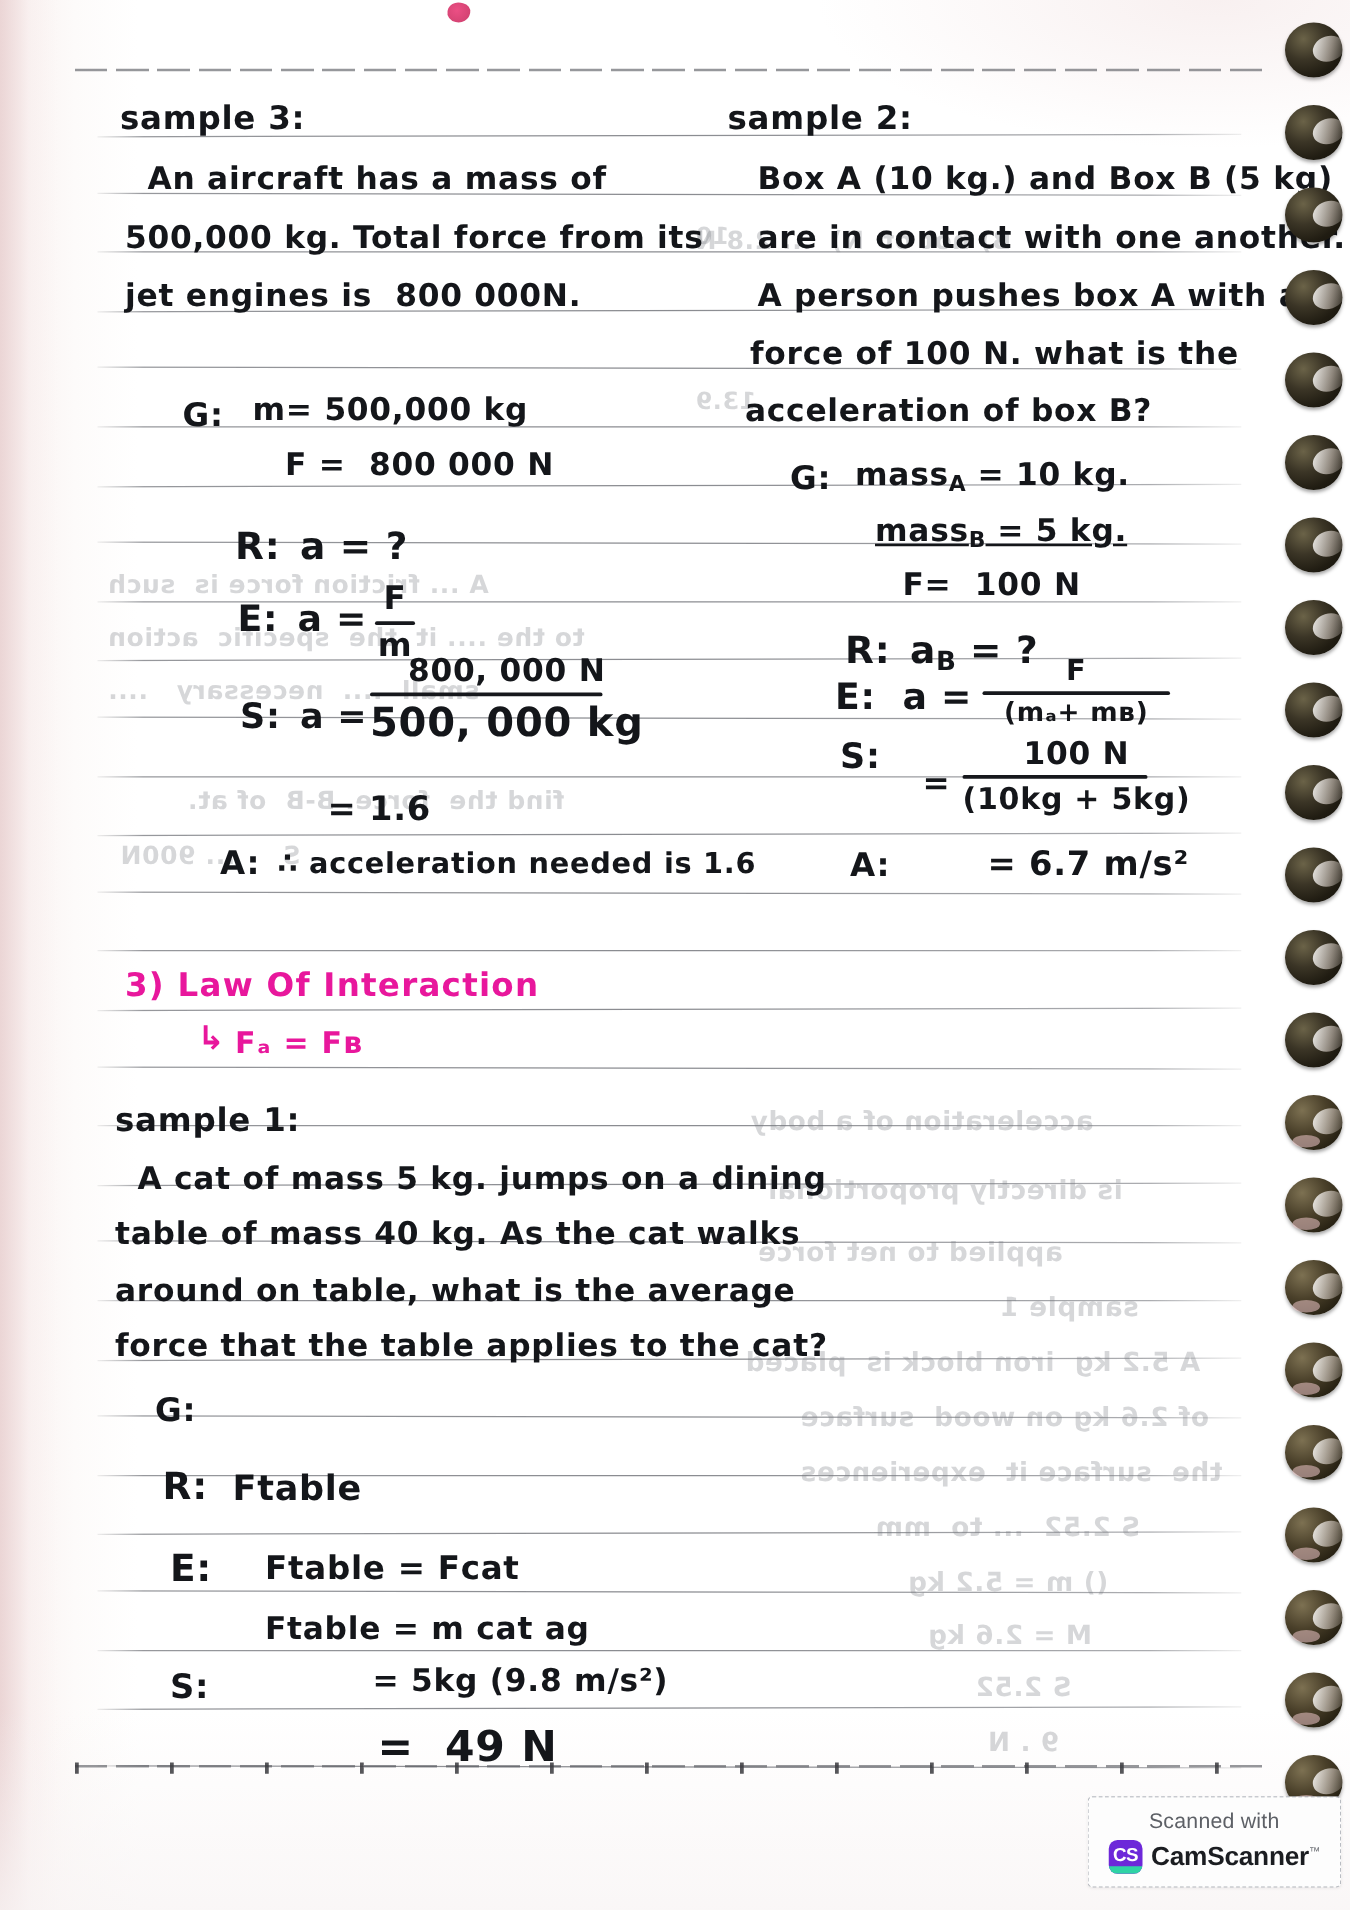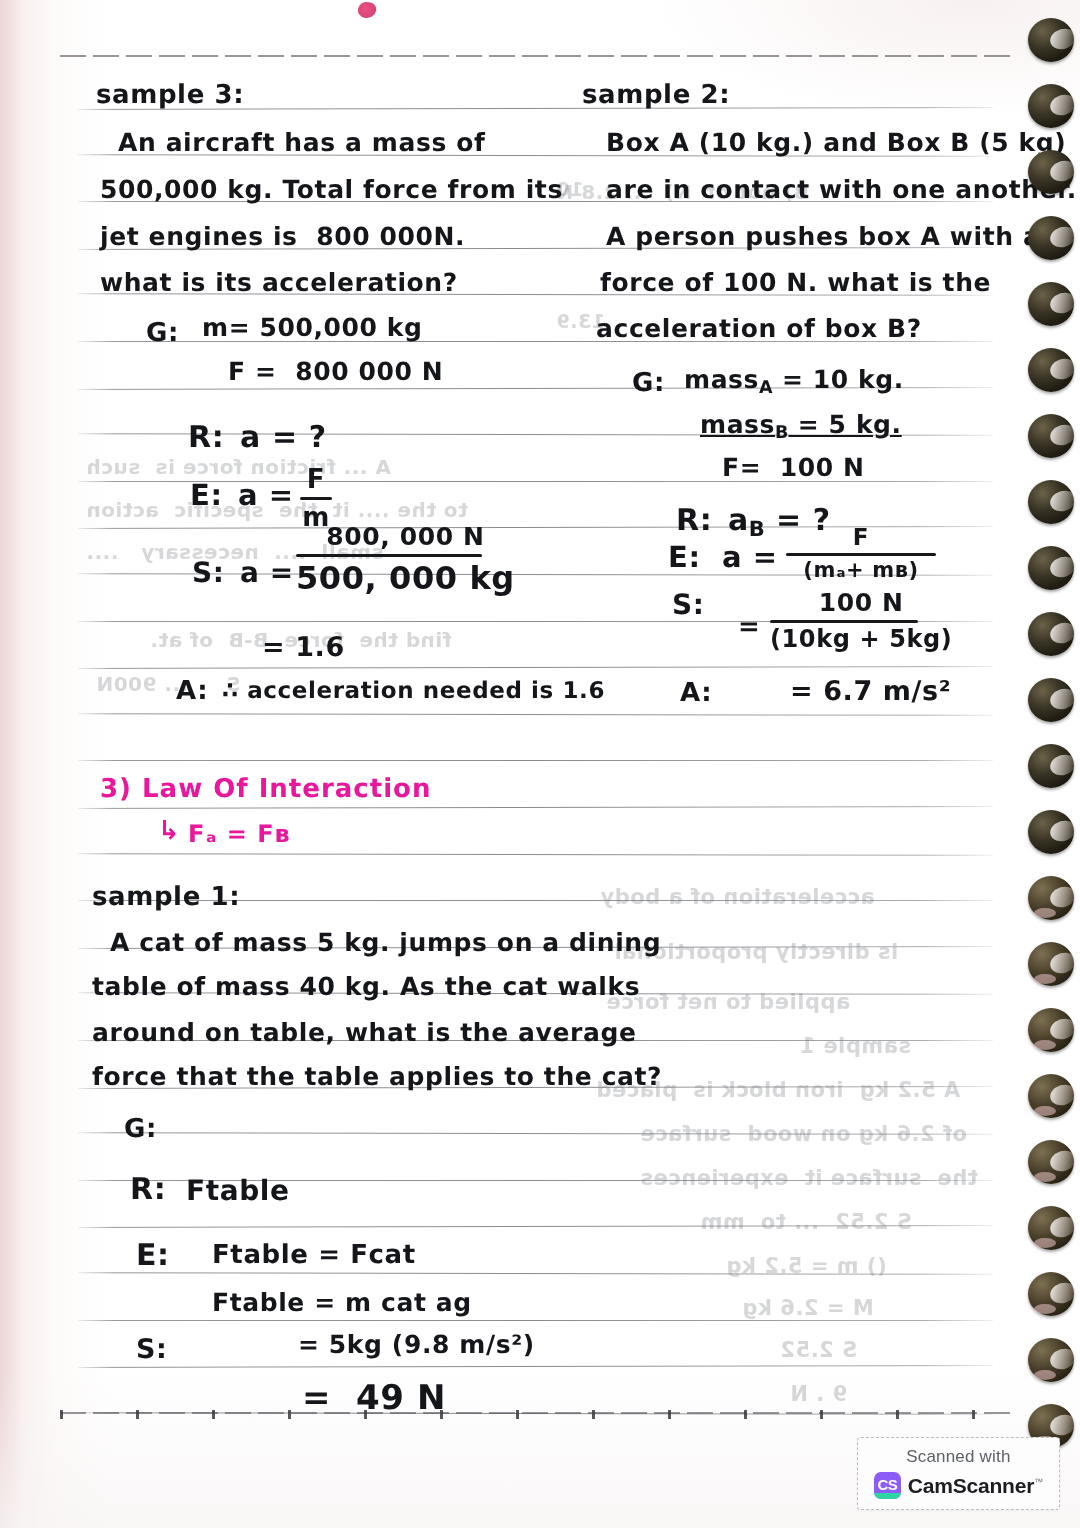--- a/index.html
+++ b/index.html
@@ -127,21 +127,21 @@
     display:flex;flex-direction:column;align-items:center;
     box-shadow:0 1px 2px rgba(0,0,0,.05);
   }
   .cam .scanned{
     font-family:"Liberation Sans", sans-serif;
     font-size:17px;color:#5d6066;letter-spacing:.2px;margin-bottom:5px;
   }
   .cam .brandrow{display:flex;align-items:center;gap:7px;}
   .cam .cslogo{
     position:relative;width:27px;height:27px;border-radius:7px;
-    background:#8b5cf6;overflow:hidden;
+    background:#6d28d9;overflow:hidden;
     display:flex;align-items:center;justify-content:center;
   }
   .cam .cslogo span{
     font-family:"Liberation Sans", sans-serif;
     font-size:15px;font-weight:700;color:#fff;line-height:1;
     letter-spacing:-.5px;margin-top:-2px;
   }
   .cam .cslogo::after{
     content:"";position:absolute;left:0;bottom:0;width:100%;height:6px;
     background:#2fd3a5;
@@ -233,21 +233,20 @@
       <div class="bleed" style="left: 556px; top: 180px; font-size: 20px;">B) not of  N)  ... 2.8 N</div>
       <div class="bleed" style="left: 556px; top: 178px; font-size: 19px;">10</div>
       <div class="bleed" style="left: 556px; top: 310px; font-size: 19px;">13.9</div>
     </div>
 
   <div class="hw big" style="left:96px;top:80px;">sample 3:</div>
 
   <div class="hw mid" style="left:118px;top:128px;">An aircraft has a mass of</div>
   <div class="hw mid" style="left:100px;top:175px;">500,000 kg. Total force from its</div>
   <div class="hw mid" style="left:100px;top:222px;">jet engines is  800 000N.</div>
-  <div class="hw mid" style="left:100px;top:268px;">what is its acceleration?</div>
 
   <div class="hw head" style="left:146px;top:318px;">G:</div>
   <div class="hw mid" style="left:202px;top:313px;">m= 500,000 kg</div>
   <div class="hw mid" style="left:228px;top:357px;">F =  800 000 N</div>
 
   <div class="hw head" style="left:188px;top:420px;font-size:30px;">R:</div>
   <div class="hw head" style="left:240px;top:420px;font-size:30px;">a = ?</div>
 
   <div class="hw head" style="left:190px;top:478px;font-size:29px;">E:</div>
   <div class="hw head" style="left:238px;top:478px;font-size:29px;">a =</div>
@@ -347,21 +346,21 @@
       <div class="ring lo" style="top: 942px;"></div>
       <div class="ring lo" style="top: 1008px;"></div>
       <div class="ring lo" style="top: 1074px;"></div>
       <div class="ring lo" style="top: 1140px;"></div>
       <div class="ring lo" style="top: 1206px;"></div>
       <div class="ring lo" style="top: 1272px;"></div>
       <div class="ring lo" style="top: 1338px;"></div>
       <div class="ring lo" style="top: 1404px;"></div>
     </div>
 
-  <div class="cam" style="right:20px;bottom:18px;text-align:center;">
+  <div class="cam" style="right:7px;bottom:18px;text-align:center;">
     <div class="scanned">Scanned with</div>
     <div class="brandrow">
       <div class="cslogo">
           <span>CS</span>
         </div>
       <div class="brand"><span>CamScanner</span><span class="tm">™</span></div>
     </div>
   </div>
 
 </div>

